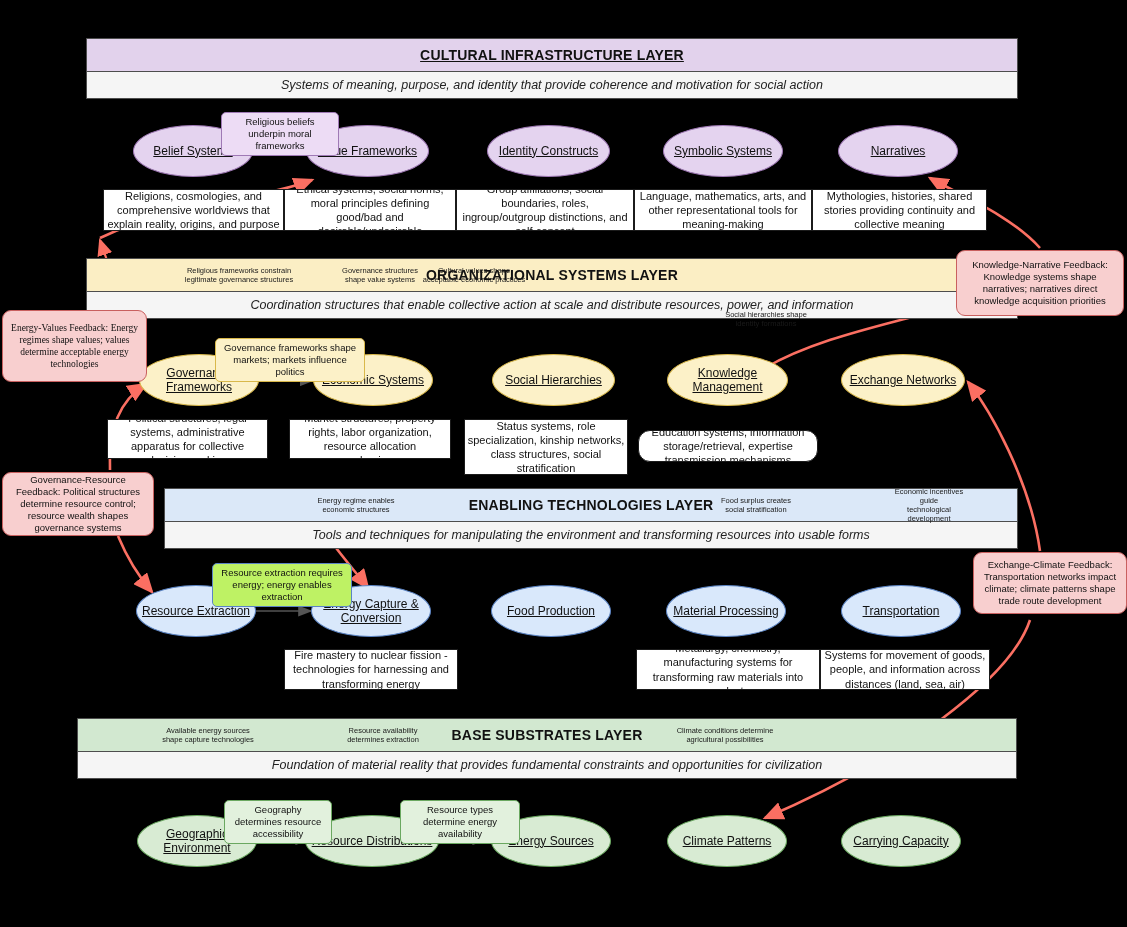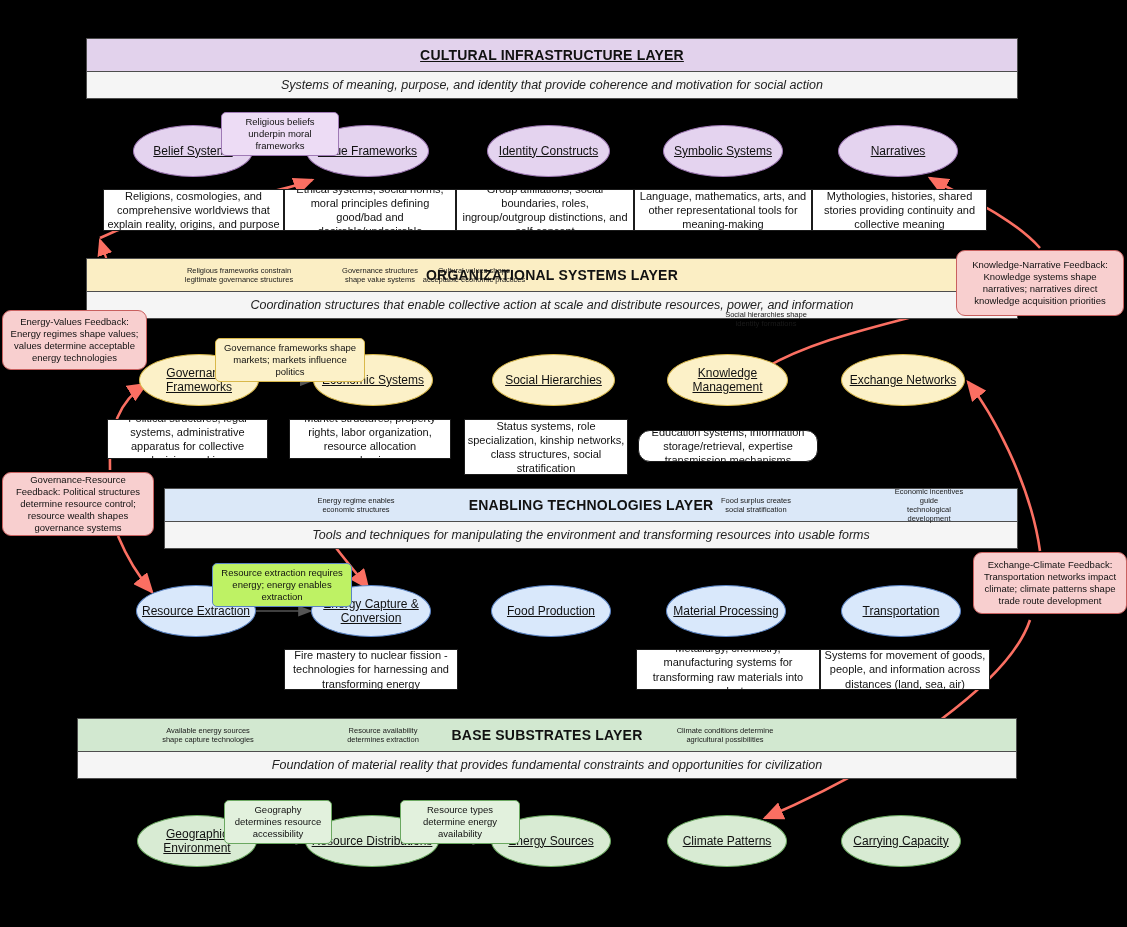--- a/index.html
+++ b/index.html
@@ -230,18 +230,18 @@
   <div class="node n-base" style="left:667px;top:815px;width:120px;height:52px;">
     <span>Climate Patterns</span>
     </div>
   <div class="node n-base" style="left:841px;top:815px;width:120px;height:52px;">
     <span>Carrying Capacity</span>
     </div>
 
   <div class="elabel el-base" style="left:224px;top:800px;width:108px;">Geography determines resource accessibility</div>
   <div class="elabel el-base" style="left:400px;top:800px;width:120px;">Resource types determine energy availability</div>
 
-  <div class="fb" style="left:2px;top:310px;width:145px;height:60px;">Energy-Values Feedback: Energy regimes shape values; values determine acceptable energy technologies</div>
+  <div class="fb" style="left:2px;top:310px;width:145px;height:72px;font-family:Liberation Serif, serif;">Energy-Values Feedback: Energy regimes shape values; values determine acceptable energy technologies</div>
   <div class="fb" style="left:956px;top:250px;width:168px;height:66px;">Knowledge-Narrative Feedback: Knowledge systems shape narratives; narratives direct knowledge acquisition priorities</div>
   <div class="fb" style="left:2px;top:472px;width:152px;height:64px;">Governance-Resource Feedback: Political structures determine resource control; resource wealth shapes governance systems</div>
   <div class="fb" style="left:973px;top:552px;width:154px;height:62px;">Exchange-Climate Feedback: Transportation networks impact climate; climate patterns shape trade route development</div>
 
 </div>
 
 </body></html>

